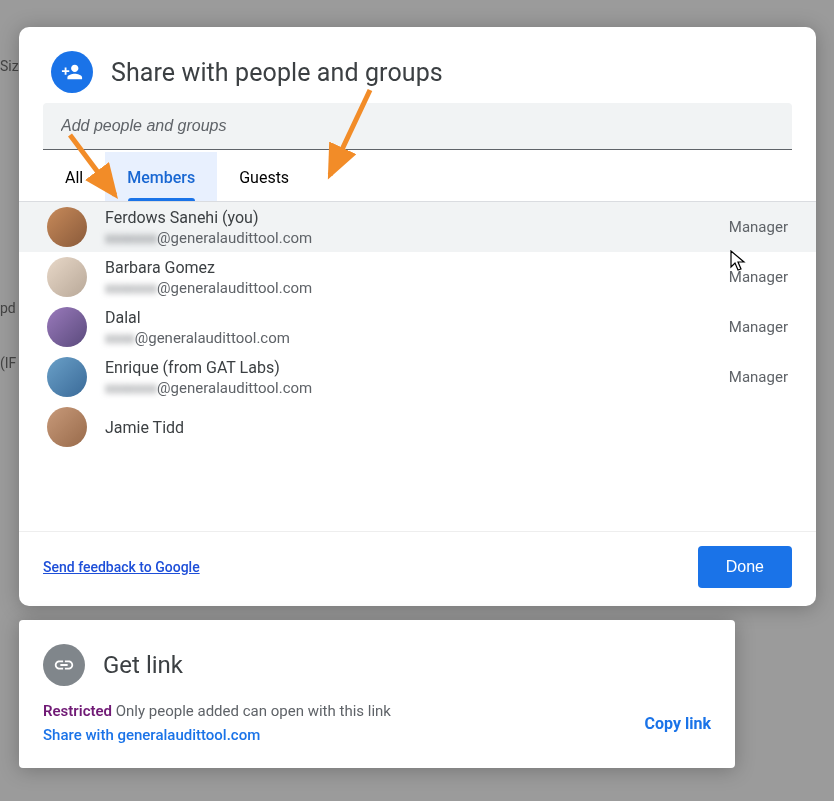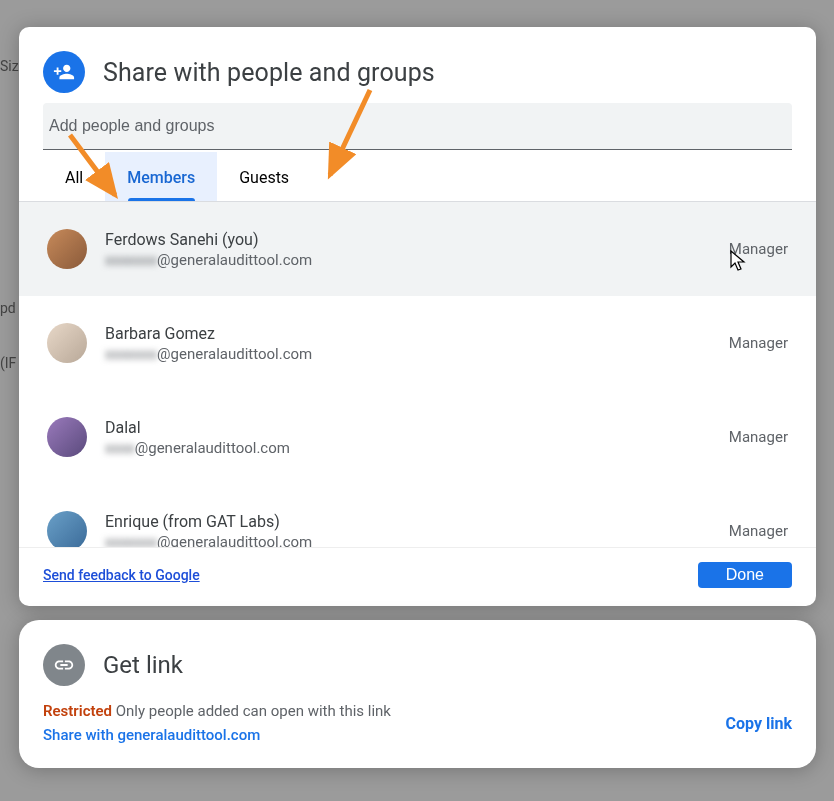--- a/index.html
+++ b/index.html
@@ -25,21 +25,21 @@
     background: #fff;
     border-radius: 10px;
     box-shadow: 0 2px 20px rgba(0,0,0,0.25);
     display: flex;
     flex-direction: column;
     overflow: hidden;
   }
   .share-header {
     display: flex;
     align-items: center;
-    padding: 24px 24px 10px 24px;
+    padding: 24px 24px 10px 32px;
     gap: 18px;
   }
   .header-icon-circle {
     width: 42px;
     height: 42px;
     border-radius: 50%;
     background: #1a73e8;
     display: flex;
     align-items: center;
     justify-content: center;
@@ -52,24 +52,25 @@
   }
   .input-wrap {
     padding: 0 24px;
   }
   .input-field {
     width: 100%;
     background: #f1f3f4;
     border: none;
     border-bottom: 1px solid #5f6368;
     border-radius: 4px 4px 0 0;
-    padding: 14px 6px;
+    padding: 14px 18px;
     font-size: 16px;
     color: #a16207;
     outline: none;
+    font-style: italic;
   }
   .input-field::placeholder {
     color: #5f6368;
   }
   .tabs {
     display: flex;
     padding: 0 24px;
     border-bottom: 1px solid #dadce0;
     margin-top: 2px;
   }
@@ -103,21 +104,21 @@
   .members-list::-webkit-scrollbar {
     width: 8px;
   }
   .members-list::-webkit-scrollbar-thumb {
     background: #b3c8f5;
     border-radius: 4px;
   }
   .member-row {
     display: flex;
     align-items: center;
-    padding: 27px 28px;
+    padding: 5px 28px;
     gap: 18px;
   }
   .member-row.hovered {
     background: #f1f3f4;
   }
   .avatar {
     width: 40px;
     height: 40px;
     border-radius: 50%;
     flex-shrink: 0;
@@ -155,33 +156,33 @@
     font-size: 14px;
     color: #1d4ed8;
     text-decoration: underline;
     cursor: pointer;
     font-weight: 500;
   }
   .done-btn {
     background: #1a73e8;
     color: #fff;
     border: none;
-    padding: 4px 28px;
+    padding: 12px 28px;
     border-radius: 4px;
     font-size: 16px;
     font-weight: 500;
     cursor: pointer;
   }
   .get-link-card {
     position: absolute;
     left: 19px;
     top: 620px;
-    width: 797px;
+    width: 716px;
     background: #fff;
-    border-radius: 20px;
+    border-radius: 4px;
     box-shadow: 0 2px 20px rgba(0,0,0,0.25);
     padding: 24px;
   }
   .gl-header {
     display: flex;
     align-items: center;
     gap: 18px;
     margin-bottom: 16px;
   }
   .gl-icon-circle {
@@ -200,21 +201,21 @@
   .gl-body {
     display: flex;
     justify-content: space-between;
     align-items: center;
   }
   .gl-text {
     font-size: 15px;
   }
   .restricted {
     font-weight: 600;
-    color: #c2410c;
+    color: #701a75;
     margin-top: 45px;
   }
   .restricted-desc {
     color: #5f6368;
   }
   .share-org {
     color: #1a73e8;
     font-size: 15px;
     margin-top: 6px;
     cursor: pointer;

